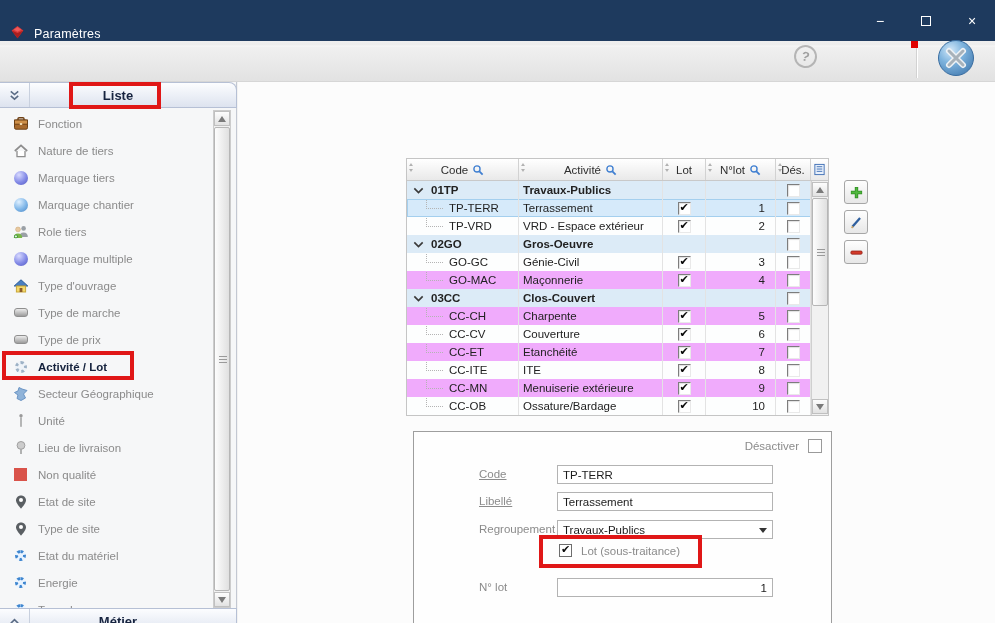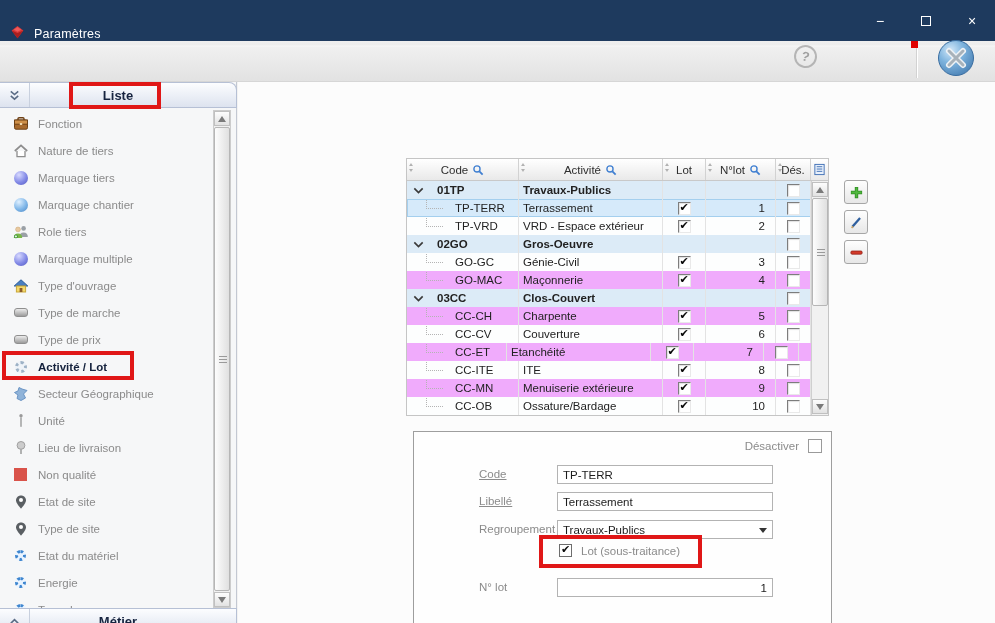--- a/index.html
+++ b/index.html
@@ -91,21 +91,21 @@
   .tr{display:flex;height:18px;align-items:stretch;background:#fdfefe;cursor:pointer;}
   .tr.alt{background:#f0abfc;}
   .tr.group{background:#dcebf7;font-weight:bold;}
   .tr.sel{background:#d6eafa;box-shadow:inset 0 0 0 1px #a4cfee;}
   .td{display:flex;align-items:center;border-right:1px solid #e3e3e3;overflow:hidden;}
   .td.c-act{padding-left:4px;}
   .td.c-lot{justify-content:center;}
   .td.c-nlot{justify-content:flex-end;padding-right:10px;}
   .td.c-des{justify-content:center;}
   .chev{margin-left:6px;width:16px;flex:none;display:flex;align-items:center;}
-  .codegap{margin-left:8px;}
+  .codegap{margin-left:2px;}
   .tree{margin-left:14px;width:26px;height:100%;position:relative;flex:none;}
   .tree::before{content:"";position:absolute;left:5px;top:-9px;width:16px;height:18px;
                 border-left:1px dotted #b4b4b4;border-bottom:1px dotted #b4b4b4;}
   .cb3d{width:13px;height:13px;background:#fff;border:1px solid #8a8a8a;
         border-color:#7d7d7d #e9e9e9 #e9e9e9 #7d7d7d;box-shadow:inset 1px 1px 1px rgba(0,0,0,.12);
         position:relative;flex:none;}
   .cb3d.on::after{content:"✔";position:absolute;left:1px;top:-2px;font-size:11px;color:#0a0a0a;}
 
   .vscroll{position:absolute;right:0;top:22px;width:17px;height:234px;background:#f1f1f1;
            border-left:1px solid #cfcfcf;}
@@ -561,21 +561,21 @@
           <div class="td c-act" style="width: 144px;">Couverture</div>
           <div class="td c-lot" style="width: 43px;">
             <span class="cb3d on"></span>
           </div>
           <div class="td c-nlot" style="width: 70px;">6</div>
           <div class="td c-des" style="width: 35px;">
             <span class="cb3d"></span>
           </div>
         </div>
         <div class="tr alt">
-          <div class="td c-code" style="width: 100px;">
+          <div class="td c-code" style="width: 112px;">
             <span class="tree"></span>
             <span class="codegap">CC-ET</span>
           </div>
           <div class="td c-act" style="width: 144px;">Etanchéité</div>
           <div class="td c-lot" style="width: 43px;">
             <span class="cb3d on"></span>
           </div>
           <div class="td c-nlot" style="width: 70px;">7</div>
           <div class="td c-des" style="width: 35px;">
             <span class="cb3d"></span>

